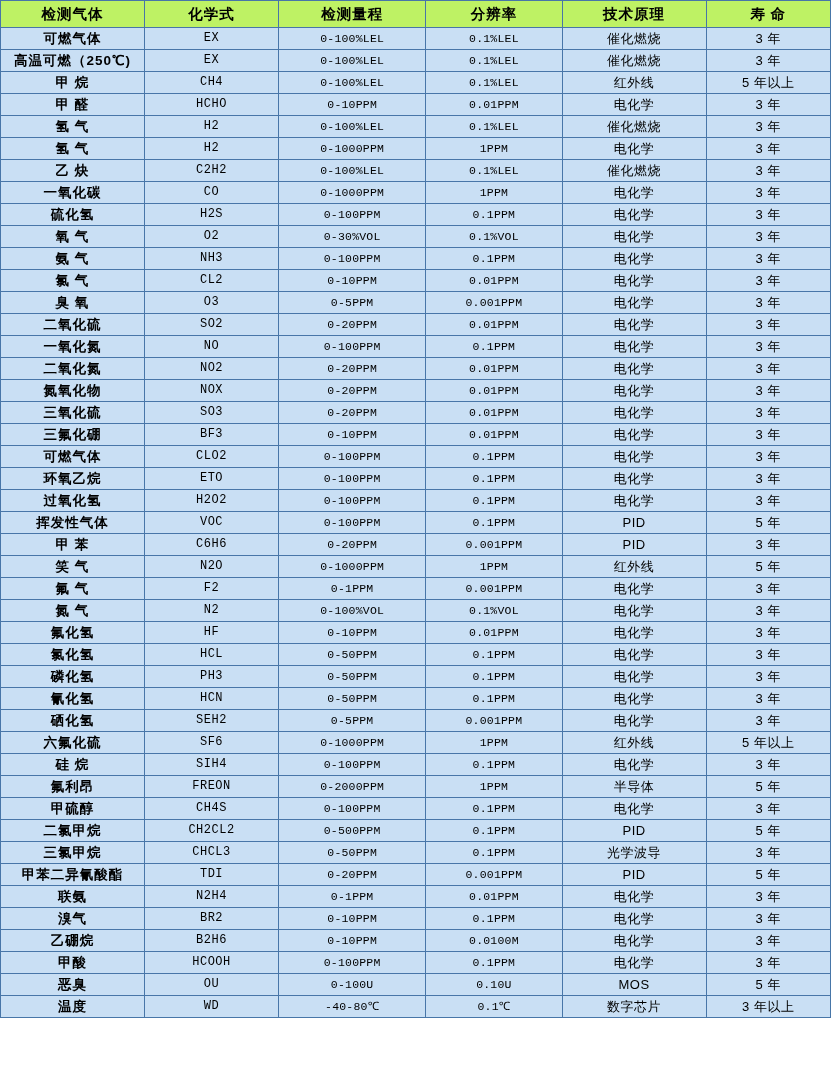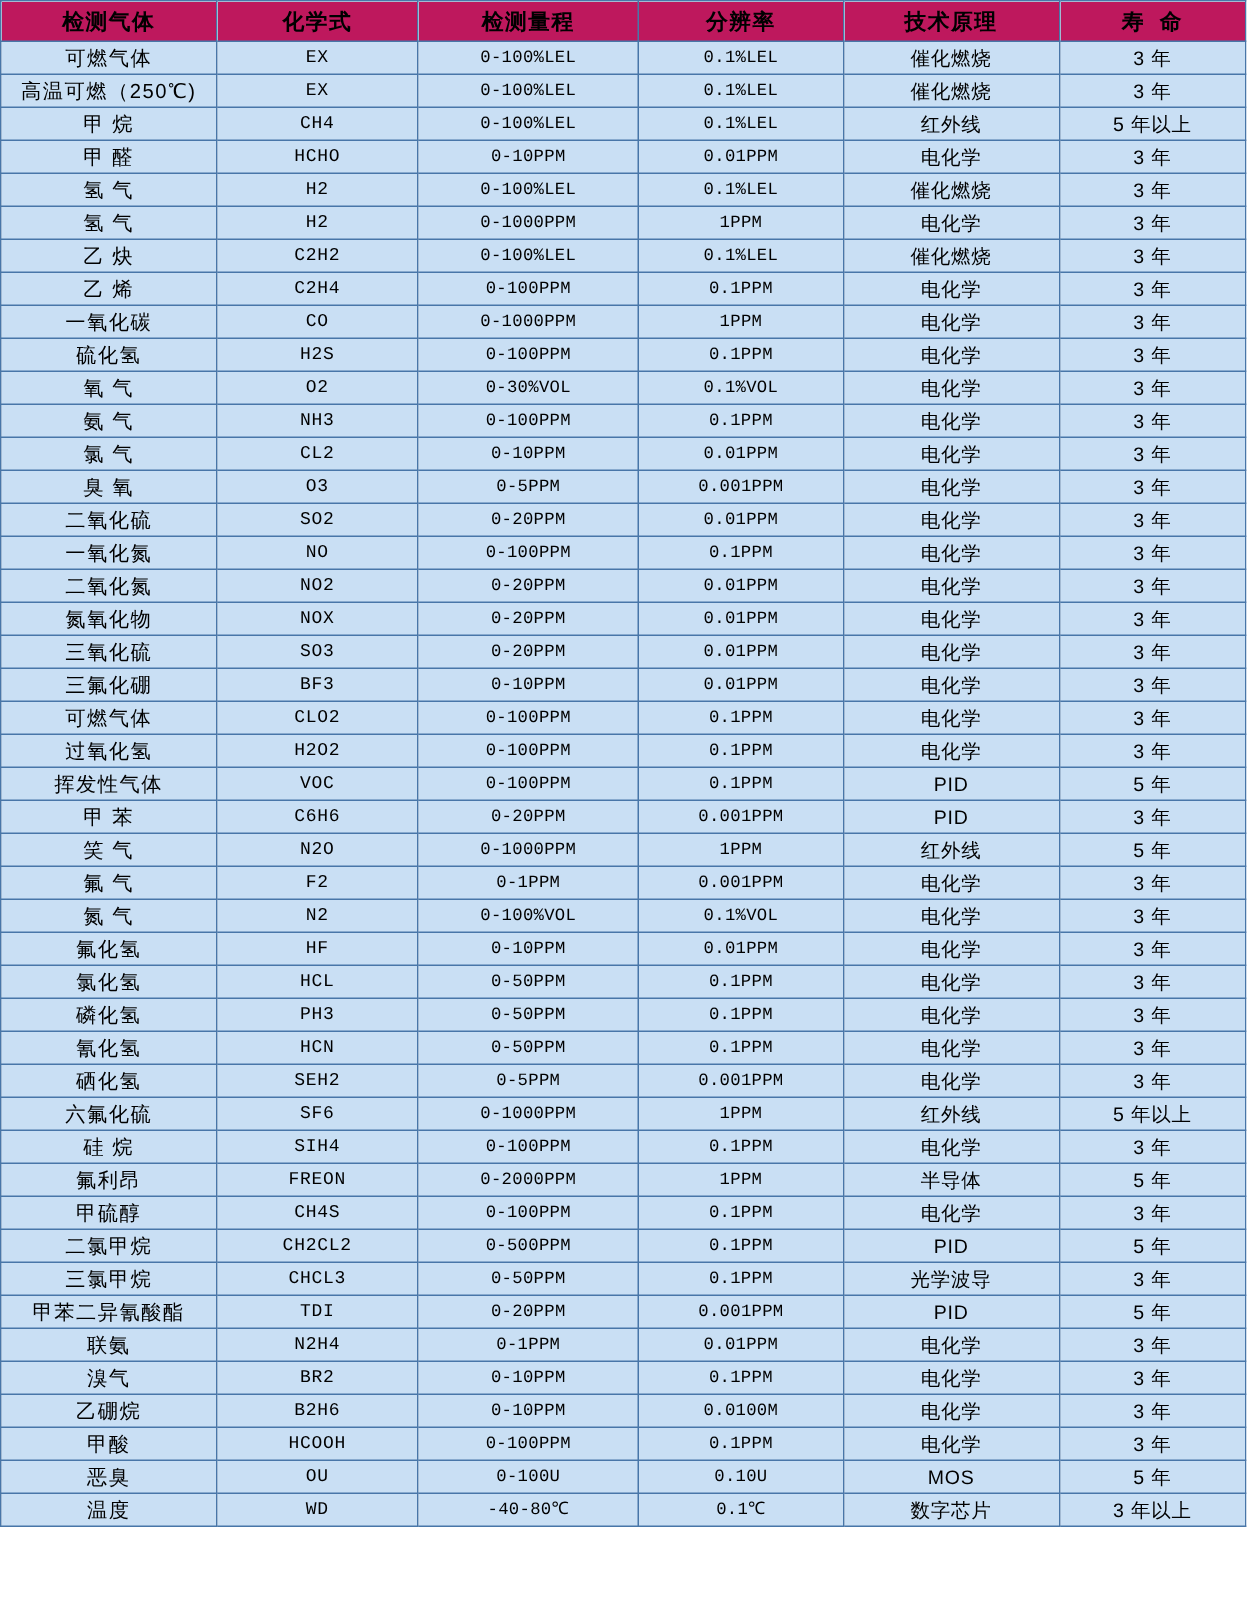--- a/index.html
+++ b/index.html
@@ -25,37 +25,38 @@
 
   #gas-table th, #gas-table td {
     border: 1px solid #4876a8;
     text-align: center;
     vertical-align: middle;
     color: #000000;
     white-space: nowrap;
     overflow: hidden;
   }
   #gas-table thead th {
-    background: #be185d;
+    background: #bef264;
     height: 24px;
     font-size: 14.5px;
     font-weight: bold;
     letter-spacing: 1px;
-    font-family: Liberation Mono, monospace;
+    font-family: Liberation Serif, serif;
   }
   #gas-table tbody td {
     background: #c9dff4;
     height: 21px;
     line-height: 21px;
     font-size: 13px;
     padding: 0;
   }
   #gas-table tbody td.name {
     font-size: 13.5px;
     letter-spacing: 1px;
+    font-weight: bold;
   }
   #gas-table tbody td.formula {
     font-family: "Liberation Mono", monospace;
     font-size: 12px;
     letter-spacing: 0.5px;
   }
   #gas-table tbody td.range,
   #gas-table tbody td.res {
     font-family: "Liberation Mono", monospace;
     font-size: 11.5px;
@@ -140,28 +141,20 @@
       </tr>
       <tr>
         <td class="name">乙  炔</td>
         <td class="formula">C2H2</td>
         <td class="range">0-100%LEL</td>
         <td class="res">0.1%LEL</td>
         <td class="tech">催化燃烧</td>
         <td class="life">3 年</td>
       </tr>
       <tr>
-        <td class="name">乙  烯</td>
-        <td class="formula">C2H4</td>
-        <td class="range">0-100PPM</td>
-        <td class="res">0.1PPM</td>
-        <td class="tech">电化学</td>
-        <td class="life">3 年</td>
-      </tr>
-      <tr>
         <td class="name">一氧化碳</td>
         <td class="formula">CO</td>
         <td class="range">0-1000PPM</td>
         <td class="res">1PPM</td>
         <td class="tech">电化学</td>
         <td class="life">3 年</td>
       </tr>
       <tr>
         <td class="name">硫化氢</td>
         <td class="formula">H2S</td>
@@ -246,20 +239,28 @@
         <td class="name">三氟化硼</td>
         <td class="formula">BF3</td>
         <td class="range">0-10PPM</td>
         <td class="res">0.01PPM</td>
         <td class="tech">电化学</td>
         <td class="life">3 年</td>
       </tr>
       <tr>
         <td class="name">可燃气体</td>
         <td class="formula">CLO2</td>
+        <td class="range">0-100PPM</td>
+        <td class="res">0.1PPM</td>
+        <td class="tech">电化学</td>
+        <td class="life">3 年</td>
+      </tr>
+      <tr>
+        <td class="name">环氧乙烷</td>
+        <td class="formula">ETO</td>
         <td class="range">0-100PPM</td>
         <td class="res">0.1PPM</td>
         <td class="tech">电化学</td>
         <td class="life">3 年</td>
       </tr>
       <tr>
         <td class="name">过氧化氢</td>
         <td class="formula">H2O2</td>
         <td class="range">0-100PPM</td>
         <td class="res">0.1PPM</td>

